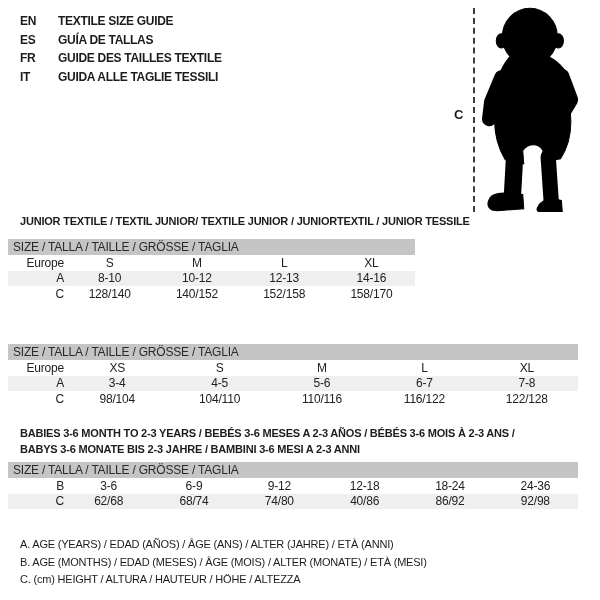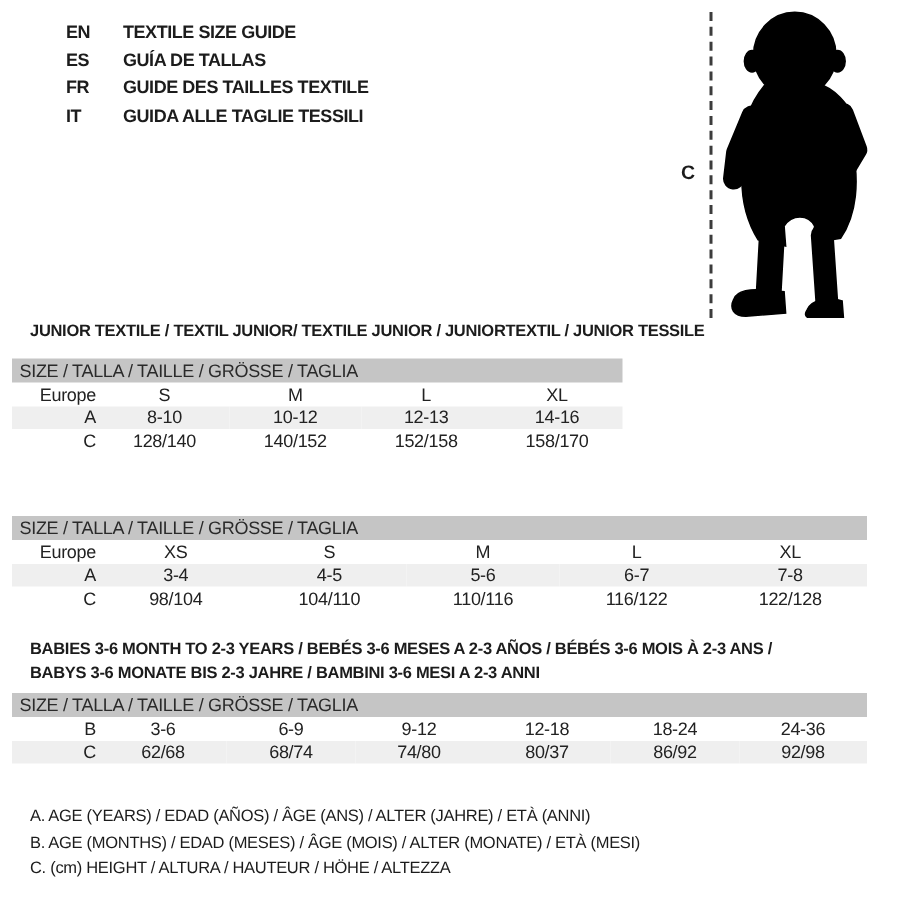--- a/index.html
+++ b/index.html
@@ -13,21 +13,21 @@
     position:relative;
     width:600px;height:600px;
     background:#fff;
     font-family:"Liberation Sans",sans-serif;
     color:var(--text);
     overflow:hidden;
   }
   
   .lang-block{position:absolute;left:20px;top:12px;}
   .lang-row{display:flex;line-height:18.5px;font-size:12px;font-weight:bold;letter-spacing:-0.3px;}
-  .lang-code{width:38px;flex:0 0 38px;margin-left:24px;}
+  .lang-code{width:38px;flex:0 0 38px;}
   
   .height-line{position:absolute;left:473px;top:8px;height:204px;width:0;border-left:2px dashed #3c3c3c;}
   .height-label{position:absolute;left:454px;top:107px;font-size:13px;font-weight:bold;}
   .baby{position:absolute;left:481px;top:6px;width:114px;height:206px;}
   .baby *{fill:#000;stroke:#000;}
   
   .section-title{
     position:absolute;left:20px;
     font-size:11px;font-weight:bold;letter-spacing:-0.2px;
     white-space:nowrap;
@@ -199,21 +199,21 @@
         <td>9-12</td>
         <td>12-18</td>
         <td>18-24</td>
         <td>24-36</td>
       </tr>
       <tr class="shaded">
         <td class="row-label">C</td>
         <td>62/68</td>
         <td>68/74</td>
         <td>74/80</td>
-        <td>80/37</td>
+        <td>40/86</td>
         <td>86/92</td>
         <td>92/98</td>
       </tr>
     </tbody>
   </table>
 
   <div class="footnotes">
     <div class="footnote">A. AGE (YEARS) / EDAD (AÑOS) / ÂGE (ANS) / ALTER (JAHRE) / ETÀ (ANNI)</div>
     <div class="footnote">B. AGE (MONTHS) / EDAD (MESES) / ÂGE (MOIS) / ALTER (MONATE) / ETÀ (MESI)</div>
     <div class="footnote">C. (cm) HEIGHT / ALTURA / HAUTEUR / HÖHE / ALTEZZA</div>

